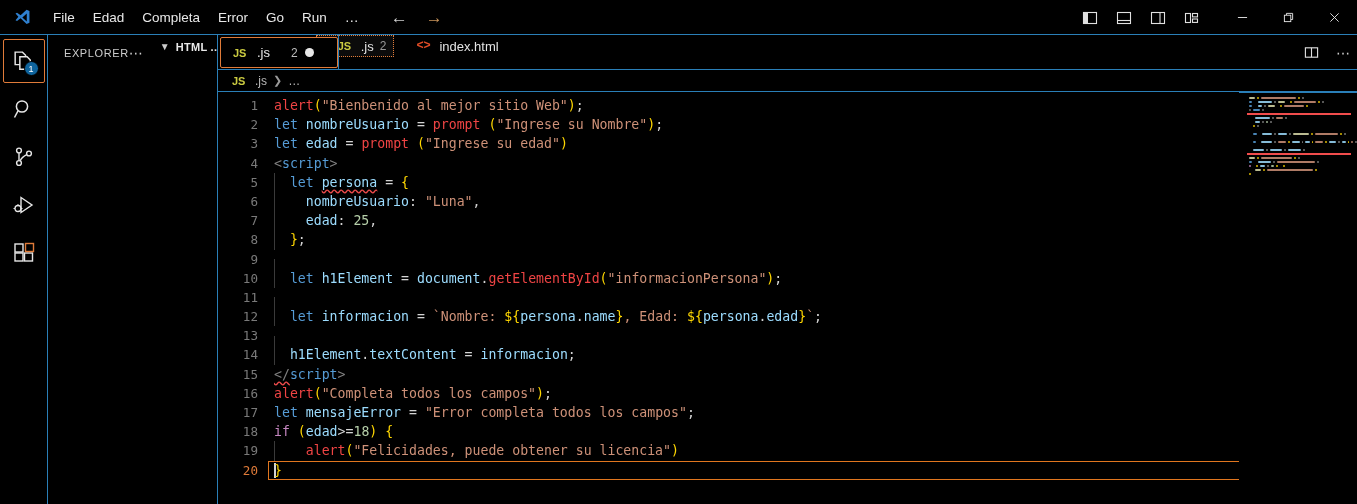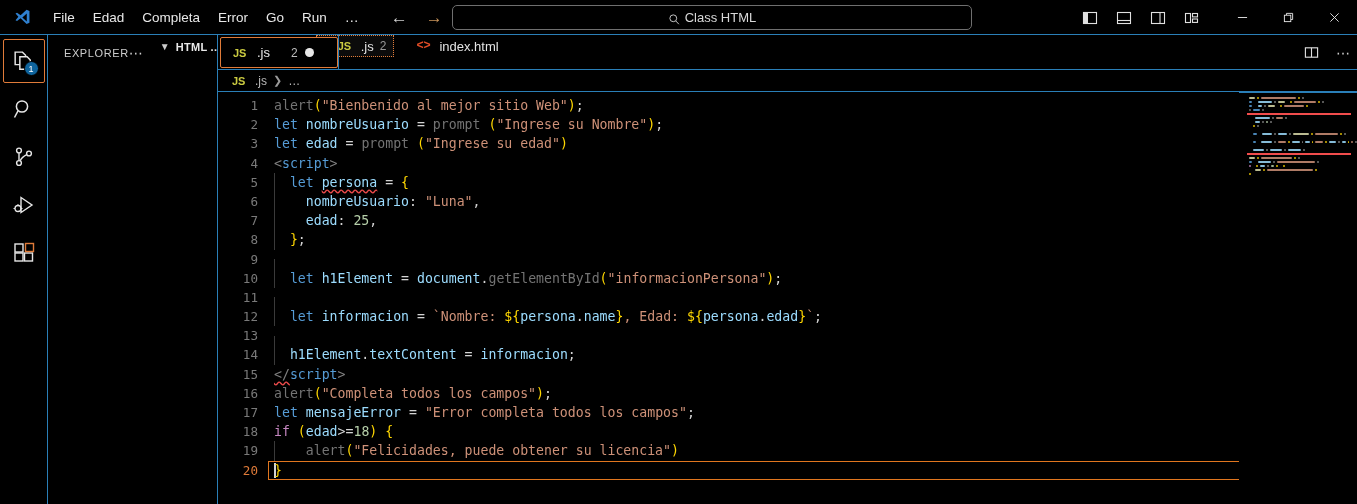--- a/index.html
+++ b/index.html
@@ -158,21 +158,21 @@
     border-left: 1px solid #3a3a3a;
   }
   .cursor {
     display:inline-block; width: 1.5px; height: 15px; background:#d4d4d4;
     vertical-align: -3px; margin-right: -1.5px;
   }
 
   
   .c-key   { color: #c586c0; }           
   .c-let   { color: #569cd6; }           
-  .c-fn    { color: #737373; }           
+  .c-fn    { color: #ef4444; }           
   .c-str   { color: #ce9178; }
   .c-var   { color: #9cdcfe; }
   .c-num   { color: #b5cea8; }
   .c-punc  { color: #d4d4d4; }
   .c-paren { color: #ffd700; }
   .c-tagb  { color: #808080; }
   .c-tag   { color: #569cd6; }
   .c-prop  { color: #9cdcfe; }
   .c-op    { color: #d4d4d4; }
   .c-tmpl  { color: #ce9178; }
@@ -210,29 +210,20 @@
       <div class="menu-item">Error</div>
       <div class="menu-item">Go</div>
       <div class="menu-item">Run</div>
       <div class="menu-item menu-dots">…</div>
     </div>
     <div class="navbtns">
       <span class="navarrow">←</span>
       <span class="navarrow fwd">→</span>
     </div>
 
-    <div class="cmdcenter">
-      <span class="mag">
-        <svg viewBox="0 0 16 16" width="13" height="13">
-            <circle cx="6.5" cy="6.5" r="4.2" fill="none" stroke="#d8d8d8" stroke-width="1.1"></circle>
-            <line x1="9.6" y1="9.8" x2="13.4" y2="13.8" stroke="#d8d8d8" stroke-width="1.1"></line>
-          </svg>
-      </span>
-      <span class="cmdtext">Class HTML</span>
-    </div>
 
     <div class="winright">
       <div class="layoutgrp">
         <div class="licon">
           <svg viewBox="0 0 16 16" width="16" height="16">
               <rect x="1.5" y="2.5" width="13" height="11" fill="none" stroke="#e0e0e0" stroke-width="1.1"></rect>
               <rect x="2" y="3" width="4" height="10" fill="#e0e0e0"></rect>
             </svg>
         </div>
         <div class="licon">

